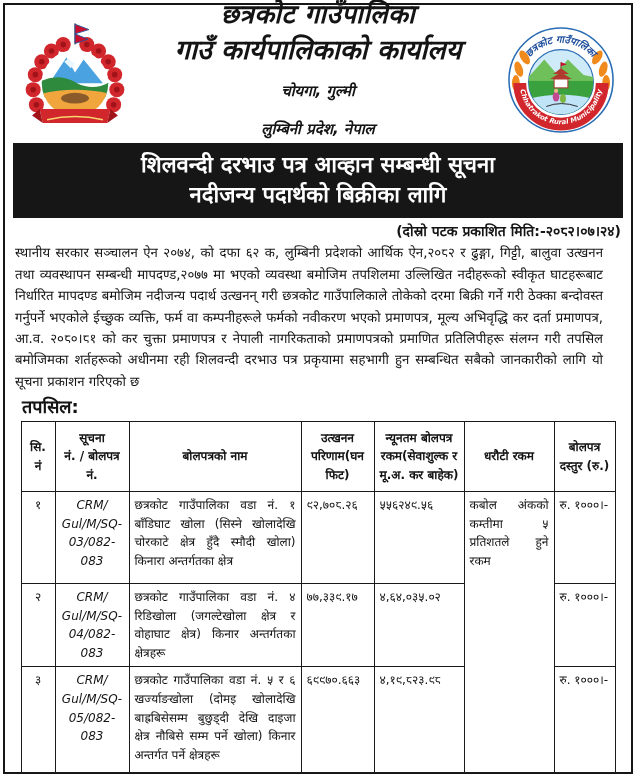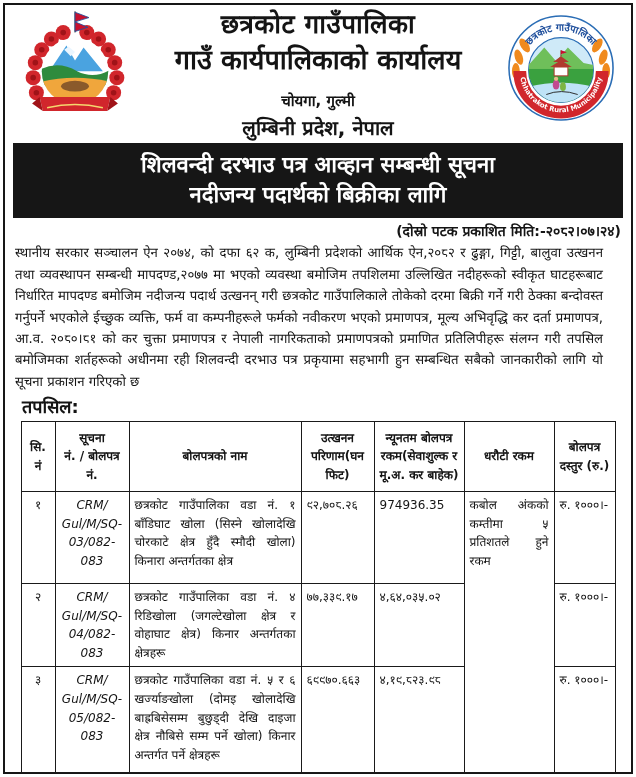--- a/index.html
+++ b/index.html
@@ -4,27 +4,27 @@
 <style>
   html,body{margin:0;padding:0;background:#fff;}
   .page{
     position:relative;width:636px;height:777px;background:#fff;
     font-family:"DejaVu Sans","Liberation Sans",sans-serif;
     color:#141414;box-sizing:border-box;overflow:hidden;
   }
   .sheet{position:absolute;inset:3px;border:2px solid #161616;padding:4px 8px 6px 8px;box-sizing:border-box;}
 
   
-  .hdr{display:flex;align-items:flex-start;justify-content:space-between;height:130px;padding:0 8px;}
+  .hdr{display:flex;align-items:flex-end;justify-content:space-between;height:130px;padding:0 8px;font-style:italic;}
   .logo{width:108px;height:118px;flex:0 0 auto;}
   .hdr-center{flex:1;text-align:center;line-height:1.18;}
   .org-name{font-size:26px;font-weight:bold;letter-spacing:.5px;}
   .office-name{font-size:27px;font-weight:bold;margin-top:4px;}
   .addr{font-size:15px;font-weight:bold;margin-top:17px;}
-  .prov{font-size:20px;font-weight:bold;margin-top:7px;}
+  .prov{font-size:15px;font-weight:bold;margin-top:21px;}
 
   
   .banner{background:#161616;color:#fff;text-align:center;padding:7px 4px 9px 4px;margin-top:4px;}
   .banner div{font-size:22px;font-weight:bold;line-height:1.35;}
 
   
   .date-line{text-align:right;font-size:14px;font-weight:bold;margin:3px 2px 2px 0;}
 
   
   .body-par{font-size:13.2px;line-height:1.62;text-align:justify;margin:2px 20px 0 2px;}
@@ -195,21 +195,21 @@
       <th>बोलपत्र
 दस्तुर (रु.)</th>
     </tr>
     <tr class="r1">
       <td class="c">१</td>
       <td class="pre">CRM/
 Gul/M/SQ-
 03/082-083</td>
       <td class="just">छत्रकोट गाउँपालिका वडा नं. १ बाँडिघाट खोला (सिस्ने खोलादेखि चोरकाटे क्षेत्र हुँदै स्मौदी खोला) किनारा अन्तर्गतका क्षेत्र</td>
       <td>९२,७०८.२६</td>
-      <td>974936.35</td>
+      <td>५५६२४९.५६</td>
       <td rowspan="3" class="just">कबोल अंकको कम्तीमा ५ प्रतिशतले हुने रकम</td>
       <td>रु. १०००।-</td>
     </tr>
     <tr class="r2">
       <td class="c">२</td>
       <td class="pre">CRM/
 Gul/M/SQ-
 04/082-083</td>
       <td class="just">छत्रकोट गाउँपालिका वडा नं. ४ रिडिखोला (जगल्टेखोला क्षेत्र र वोहाघाट क्षेत्र) किनार अन्तर्गतका क्षेत्रहरू</td>
       <td>७७,३३९.१७</td>

